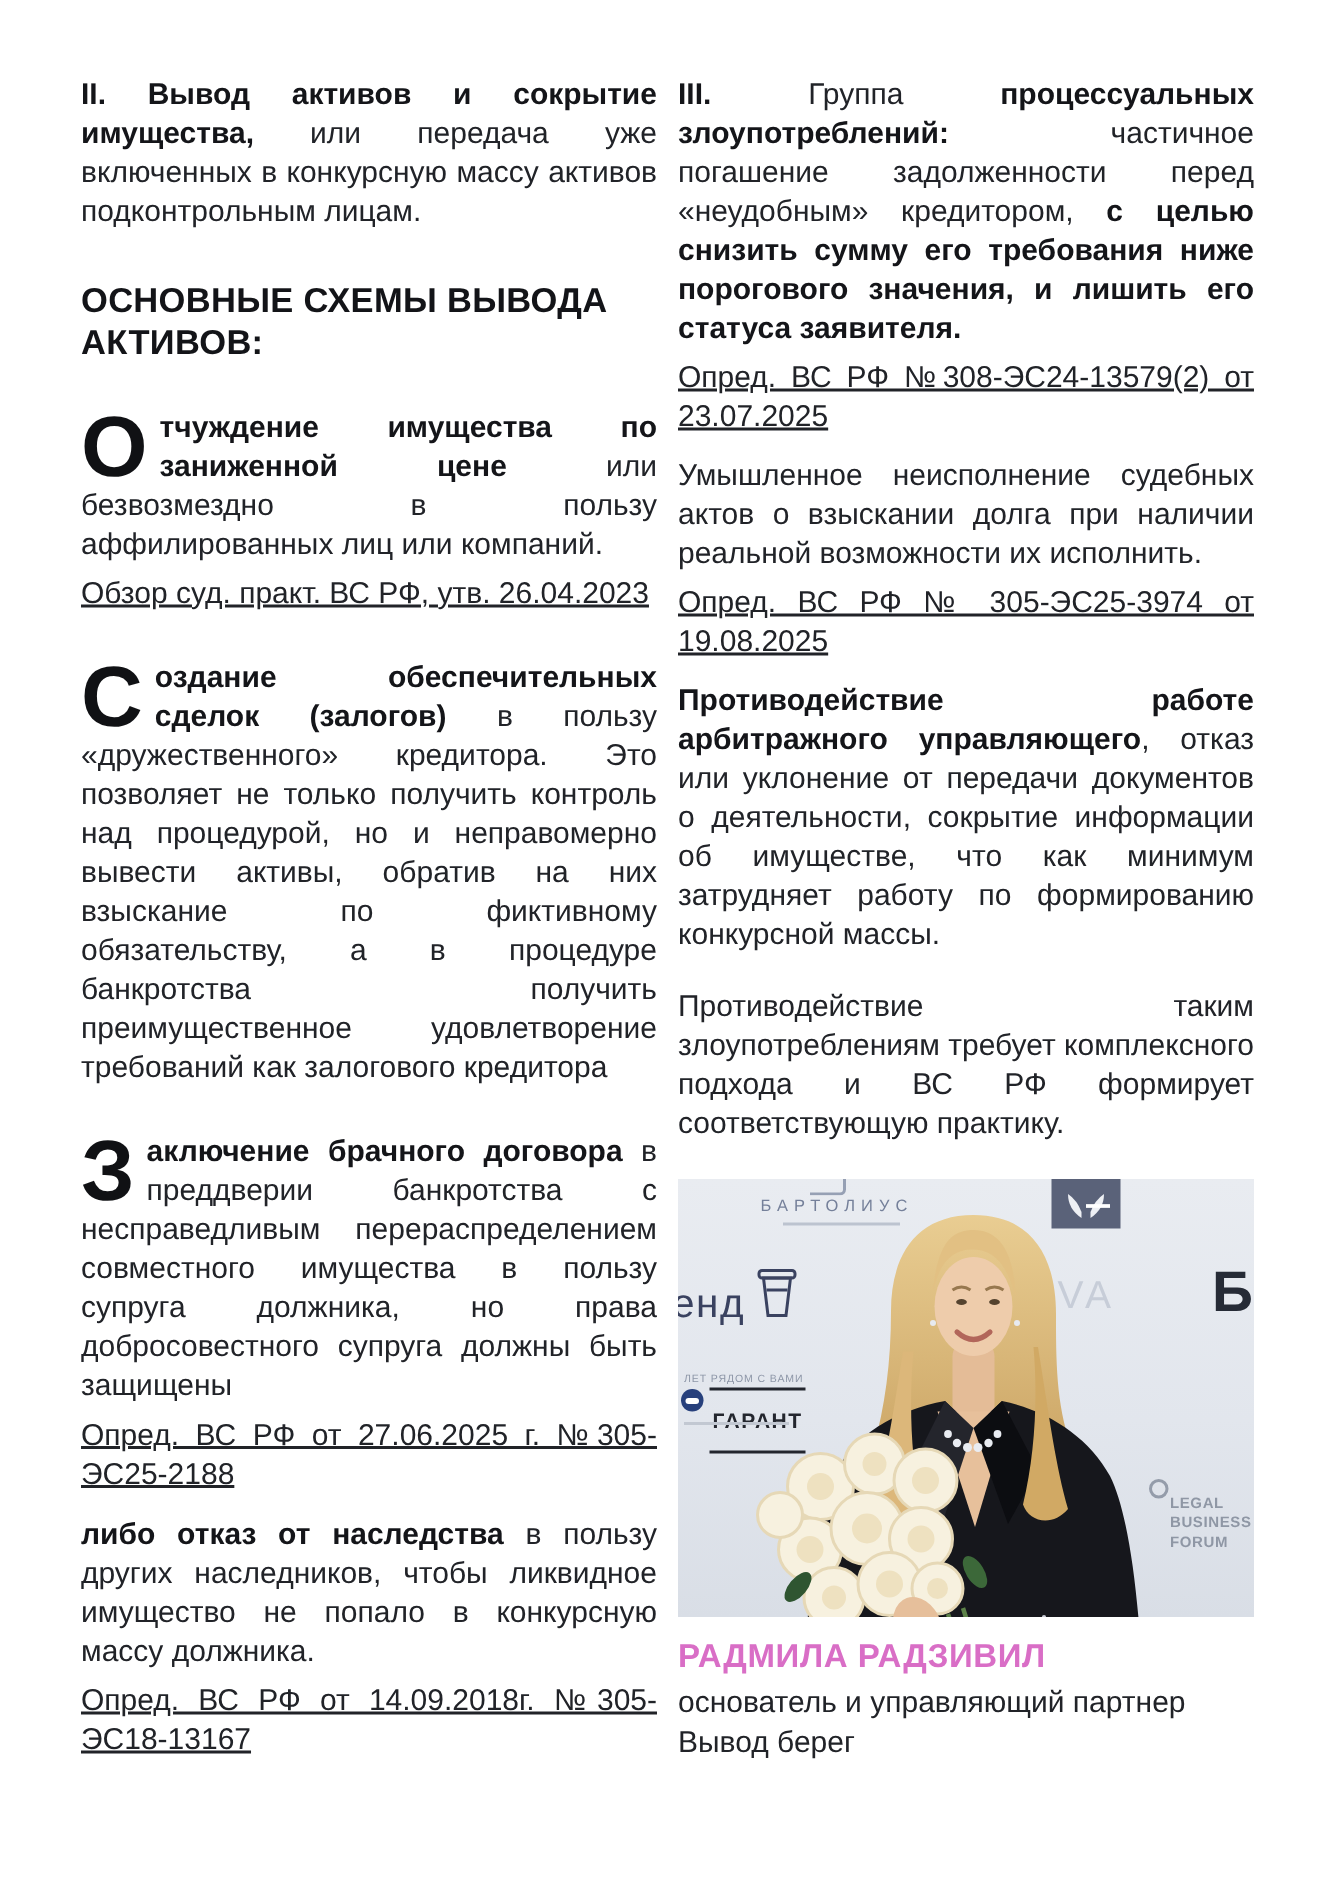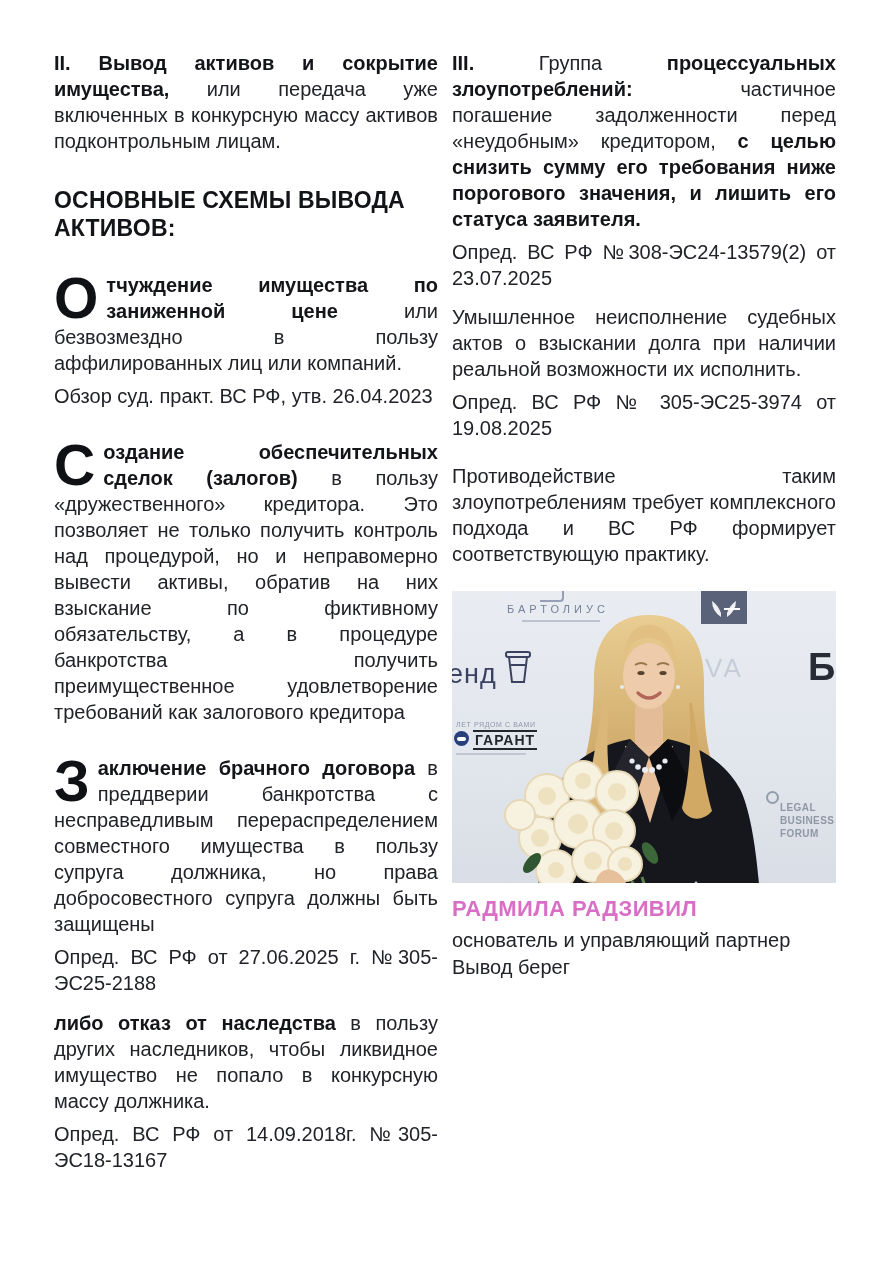--- a/index.html
+++ b/index.html
@@ -4,21 +4,21 @@
 <style>
   html,body{margin:0;padding:0;background:#ffffff;}
   body{width:892px;height:1262px;position:relative;overflow:hidden;
        font-family:"Liberation Sans","DejaVu Sans",sans-serif;color:#1e2024;}
   .page{position:absolute;inset:0;background:#fff;}
   .columns{position:absolute;left:54px;top:50px;width:786px;display:flex;gap:14px;}
   .col{width:384px;}
   p{margin:0;}
   .body-text{font-size:20px;line-height:26px;text-align:justify;color:#212328;}
   .body-text b{font-weight:700;color:#141519;}
-  .ref{font-size:20px;line-height:26px;text-align:justify;color:#212328;margin-top:7px;}
+  .ref{font-size:20px;line-height:26px;text-align:justify;color:#212328;margin-top:7px;text-decoration:underline;}
   .heading{font-size:23px;line-height:28px;font-weight:700;color:#131418;margin:32px 0 0 0;letter-spacing:.2px;}
   .scheme{margin-top:30px;}
   .scheme.no-cap{margin-top:14px;}
   .dropcap{float:left;font-weight:700;font-size:57px;line-height:49px;height:50px;
            margin:2px 8px 0 0;color:#101114;}
   
   .photo{position:relative;width:384px;height:292px;margin-top:24px;overflow:hidden;
          background:linear-gradient(180deg,#e9ecf1 0%,#e2e6ed 55%,#d9dee6 100%);}
   .photo *{position:absolute;}
   .logo-bartolius-text{left:55px;top:12px;font-size:11px;letter-spacing:4px;color:#75809a;}
@@ -28,21 +28,21 @@
   .badge .bars{position:static;display:flex;flex-direction:column;gap:2px;}
   .badge .bars i{display:block;width:16px;height:2px;background:rgba(255,255,255,.8);}
   .frag-end{left:-4px;top:68px;font-size:27px;color:#3a4260;letter-spacing:1px;}
   .cup{left:52px;top:57px;width:28px;height:36px;}
   .frag-va{left:253px;top:62px;font-size:26px;color:#c7cdd8;letter-spacing:3px;}
   .frag-b{left:356px;top:55px;font-size:38px;font-weight:700;color:#262b36;}
   .garant-tagline{left:4px;top:130px;font-size:7px;letter-spacing:.6px;color:#8e97a8;}
   .garant-emblem{left:2px;top:140px;width:15px;height:15px;border-radius:50%;background:#27407c;}
   .garant-emblem:after{content:"";position:absolute;left:3px;top:6px;width:9px;height:4px;background:#fff;border-radius:2px;}
   .garant-text{left:21px;top:139px;font-size:14px;font-weight:700;color:#23262e;
-               border-top:2px solid #23262e;border-bottom:2px solid #23262e;padding:0 2px;letter-spacing:1px;}
+               border-top:2px solid #23262e;border-bottom:2px solid #23262e;padding:12px 2px;letter-spacing:1px;}
   .garant-sub{left:4px;top:162px;width:70px;height:2px;background:#c2c8d2;}
   .lbf-icon{left:314px;top:200px;width:9px;height:9px;border:2px solid #949caa;border-radius:50%;}
   .lbf-line1{left:328px;top:211px;}
   .lbf-line2{left:328px;top:224px;}
   .lbf-line3{left:328px;top:237px;}
   .lbf-line1,.lbf-line2,.lbf-line3{font-size:10px;font-weight:700;color:#8f97a5;letter-spacing:.4px;}
   .frag-yandex{left:288px;top:293px;font-size:16px;color:#b4bac6;letter-spacing:1px;}
   .figure{left:0;top:0;width:384px;height:366px;}
   
   .caption-name{font-size:22px;font-weight:700;letter-spacing:.4px;margin-top:13px;}
@@ -77,20 +77,21 @@
         <p class="body-text"><b>либо отказ от наследства</b><span> в пользу других наследников, чтобы ликвидное имущество не попало в конкурсную массу должника.</span></p>
         <p class="ref">Опред. ВС РФ от 14.09.2018г. №305-ЭС18-13167</p>
       </div>
     </div>
 
     <div class="col">
       <p class="body-text"><b>III.</b><span> Группа </span><b>процессуальных злоупотреблений:</b><span> частичное погашение задолженности перед «неудобным» кредитором, </span><b>с целью снизить сумму его требования ниже порогового значения, и лишить его статуса заявителя.</b></p>
       <p class="ref">Опред. ВС РФ №308-ЭС24-13579(2) от 23.07.2025</p>
       <p class="body-text" style="margin-top:13px">Умышленное неисполнение судебных актов о взыскании долга при наличии реальной возможности их исполнить.</p>
       <p class="ref">Опред. ВС РФ № 305-ЭС25-3974 от 19.08.2025</p>
+      <p class="body-text" style="margin-top:13px"><b>Противодействие работе арбитражного управляющего</b><span>, отказ или уклонение от передачи документов о деятельности, сокрытие информации об имуществе, что как минимум затрудняет работу по формированию конкурсной массы.</span></p>
       <p class="body-text" style="margin-top:22px">Противодействие таким злоупотреблениям требует комплексного подхода и ВС РФ формирует соответствующую практику.</p>
 
       <div class="photo">
         <div class="logo-bartolius-mark"></div>
         <div class="logo-bartolius-text">БАРТОЛИУС</div>
         <div class="logo-bartolius-sub"></div>
 
         <div class="badge">
           <svg width="12" height="22" viewBox="0 0 12 22" style="position:static">
               <path d="M11,20 Q2,14 2,4 Q8,8 11,16 Z" fill="#eef0f4"></path>

